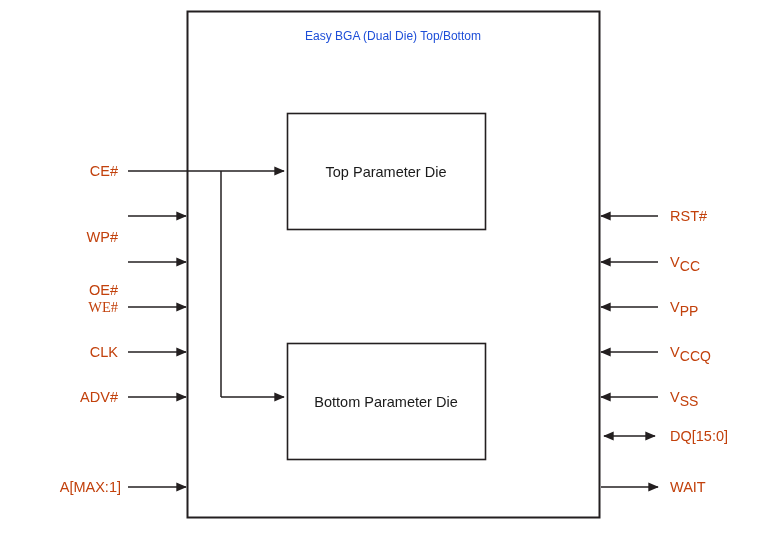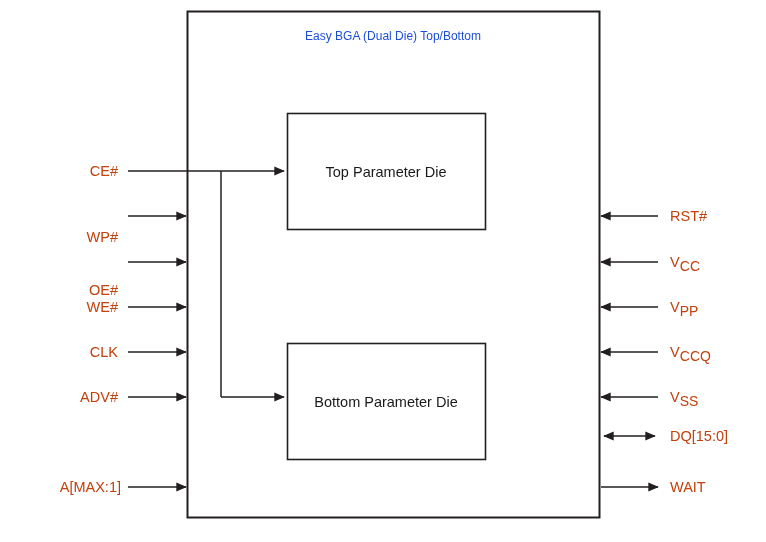--- a/index.html
+++ b/index.html
@@ -119,21 +119,21 @@
   </svg>
 
   <div class="title" style="left:187px; top:28px; width:412px;"><span>Easy BGA (Dual Die) Top/Bottom</span><br></div>
 
   <div class="die-label" style="left:386px; top:172px;">Top Parameter Die</div>
   <div class="die-label" style="left:386px; top:402px;">Bottom Parameter Die</div>
 
   <div class="lbl lbl-left" style="left:18px; top:171px; width:100px;">CE#</div>
   <div class="lbl lbl-left" style="left:18px; top:216px; width:100px;margin-top:21px;">WP#</div>
   <div class="lbl lbl-left" style="left:18px; top:262px; width:100px;margin-top:28px;">OE#</div>
-  <div class="lbl lbl-left" style="left:18px; top:307px; width:100px;">WE#</div>
+  <div class="lbl lbl-left" style="left:18px; top:307px; width:100px;font-family:Liberation Serif, serif;">WE#</div>
   <div class="lbl lbl-left" style="left:18px; top:352px; width:100px;">CLK</div>
   <div class="lbl lbl-left" style="left:18px; top:397px; width:100px;">ADV#</div>
   <div class="lbl lbl-left" style="left:11px; top:487px; width:110px;">A[MAX:1]</div>
 
   <div class="lbl lbl-right" style="left:670px; top:216px;"><span>RST#</span></div>
 
   <div class="lbl lbl-right" style="left:670px; top:262px;"><span>V</span><sub>CC</sub></div>
 
   <div class="lbl lbl-right" style="left:670px; top:307px;"><span>V</span><sub>PP</sub></div>
 

